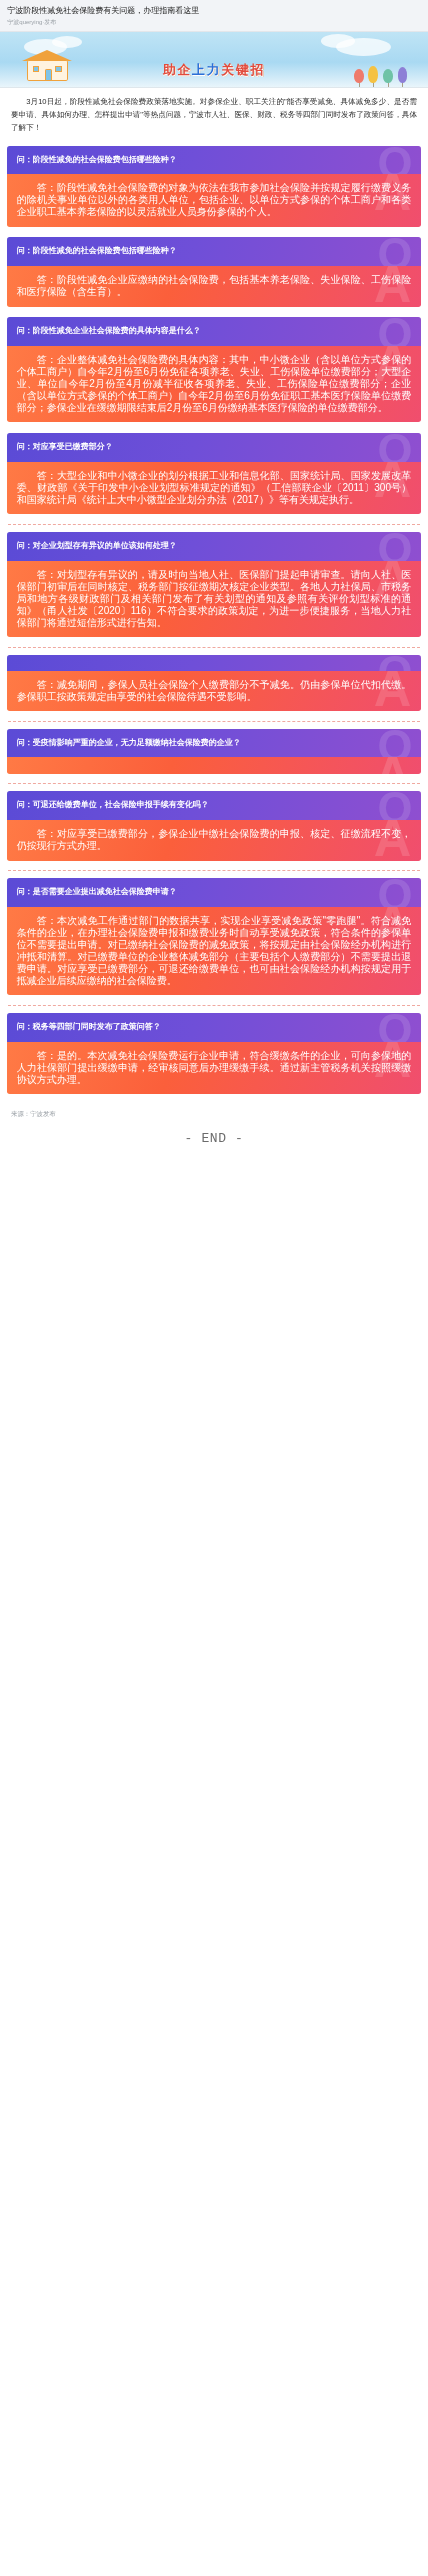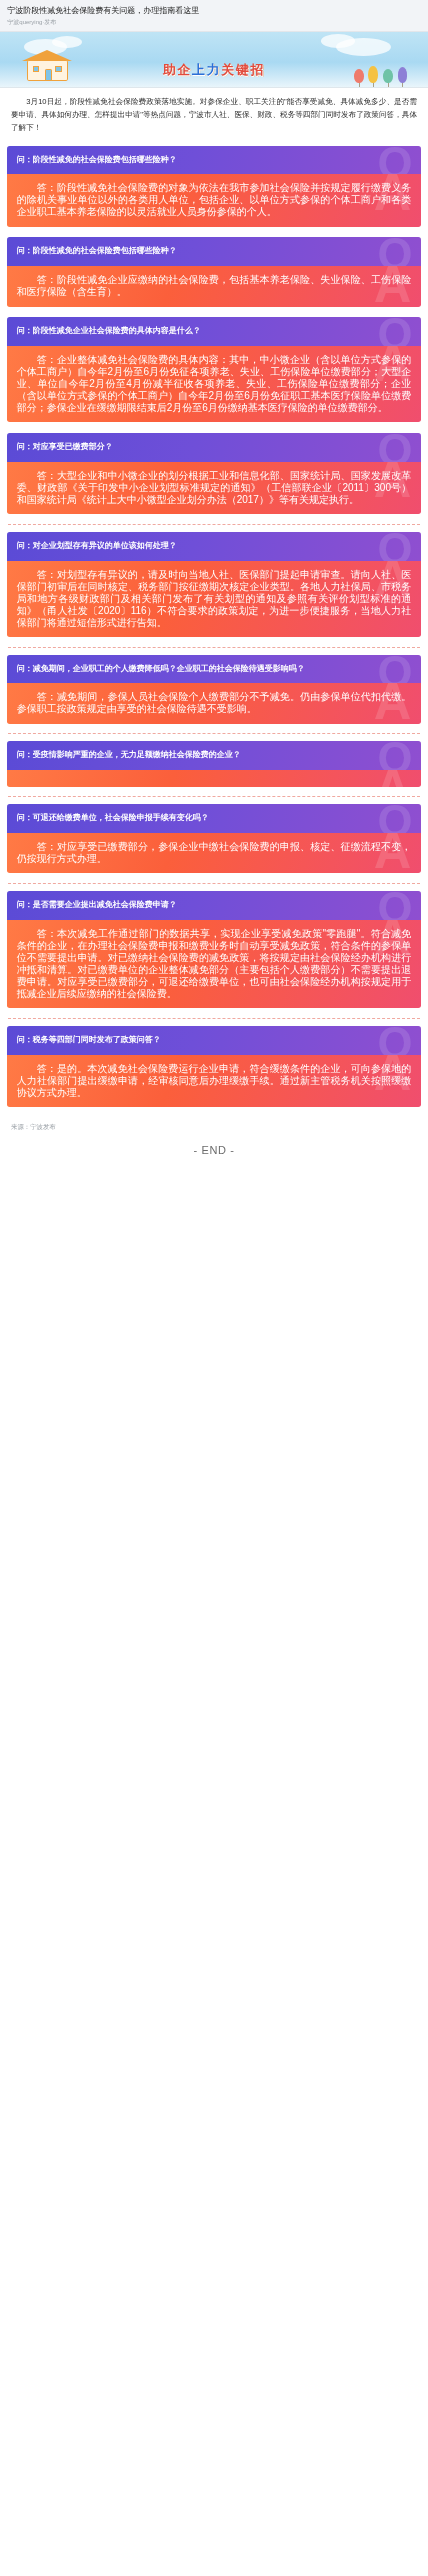--- a/index.html
+++ b/index.html
@@ -198,24 +198,25 @@
   }
 
   
   .footer {
     padding: 6px 11px 2.4px 11px;
     font-size: 6.4px;
     color: #9aa0a6;
   }
   .end {
     text-align: center;
-    font-size: 11px;
+    font-size: 13px;
     color: #6b6b6b;
     padding: 9.7px 0 6px 0;
     letter-spacing: 0.6px;
+    font-family: Liberation Mono, monospace;
   }
 </style>
 </head>
 <body>
 
 <div class="page">
 
   <div class="topbar">
     <div class="title">宁波阶段性减免社会保险费有关问题，办理指南看这里</div>
     <div class="source">宁波querying·发布</div>
@@ -310,21 +311,20 @@
           <span class="ghost">A</span>
           <div class="a-text">
             <span class="ind">答：对划型存有异议的，请及时向当地人社、医保部门提起申请审查。请向人社、医保部门初审后在同时核定、税务部门按征缴期次核定企业类型。各地人力社保局、市税务局和地方各级财政部门及相关部门发布了有关划型的通知及参照有关评价划型标准的通知》（甬人社发〔2020〕116）不符合要求的政策划定，为进一步便捷服务，当地人力社保部门将通过短信形式进行告知。</span>
           </div>
         </div>
       </div>
       <div class="dash-sep"></div>
       <div class="qa-card">
         <div class="q-block">
           <span class="ghost">Q</span>
-          <div class="q-text">问：减免期间，企业职工的个人缴费降低吗？企业职工的社会保险待遇受影响吗？</div>
         </div>
         <div class="a-block">
           <span class="ghost">A</span>
           <div class="a-text">
             <span class="ind">答：减免期间，参保人员社会保险个人缴费部分不予减免。仍由参保单位代扣代缴。参保职工按政策规定由享受的社会保险待遇不受影响。</span>
           </div>
         </div>
       </div>
       <div class="dash-sep"></div>
       <div class="qa-card">

